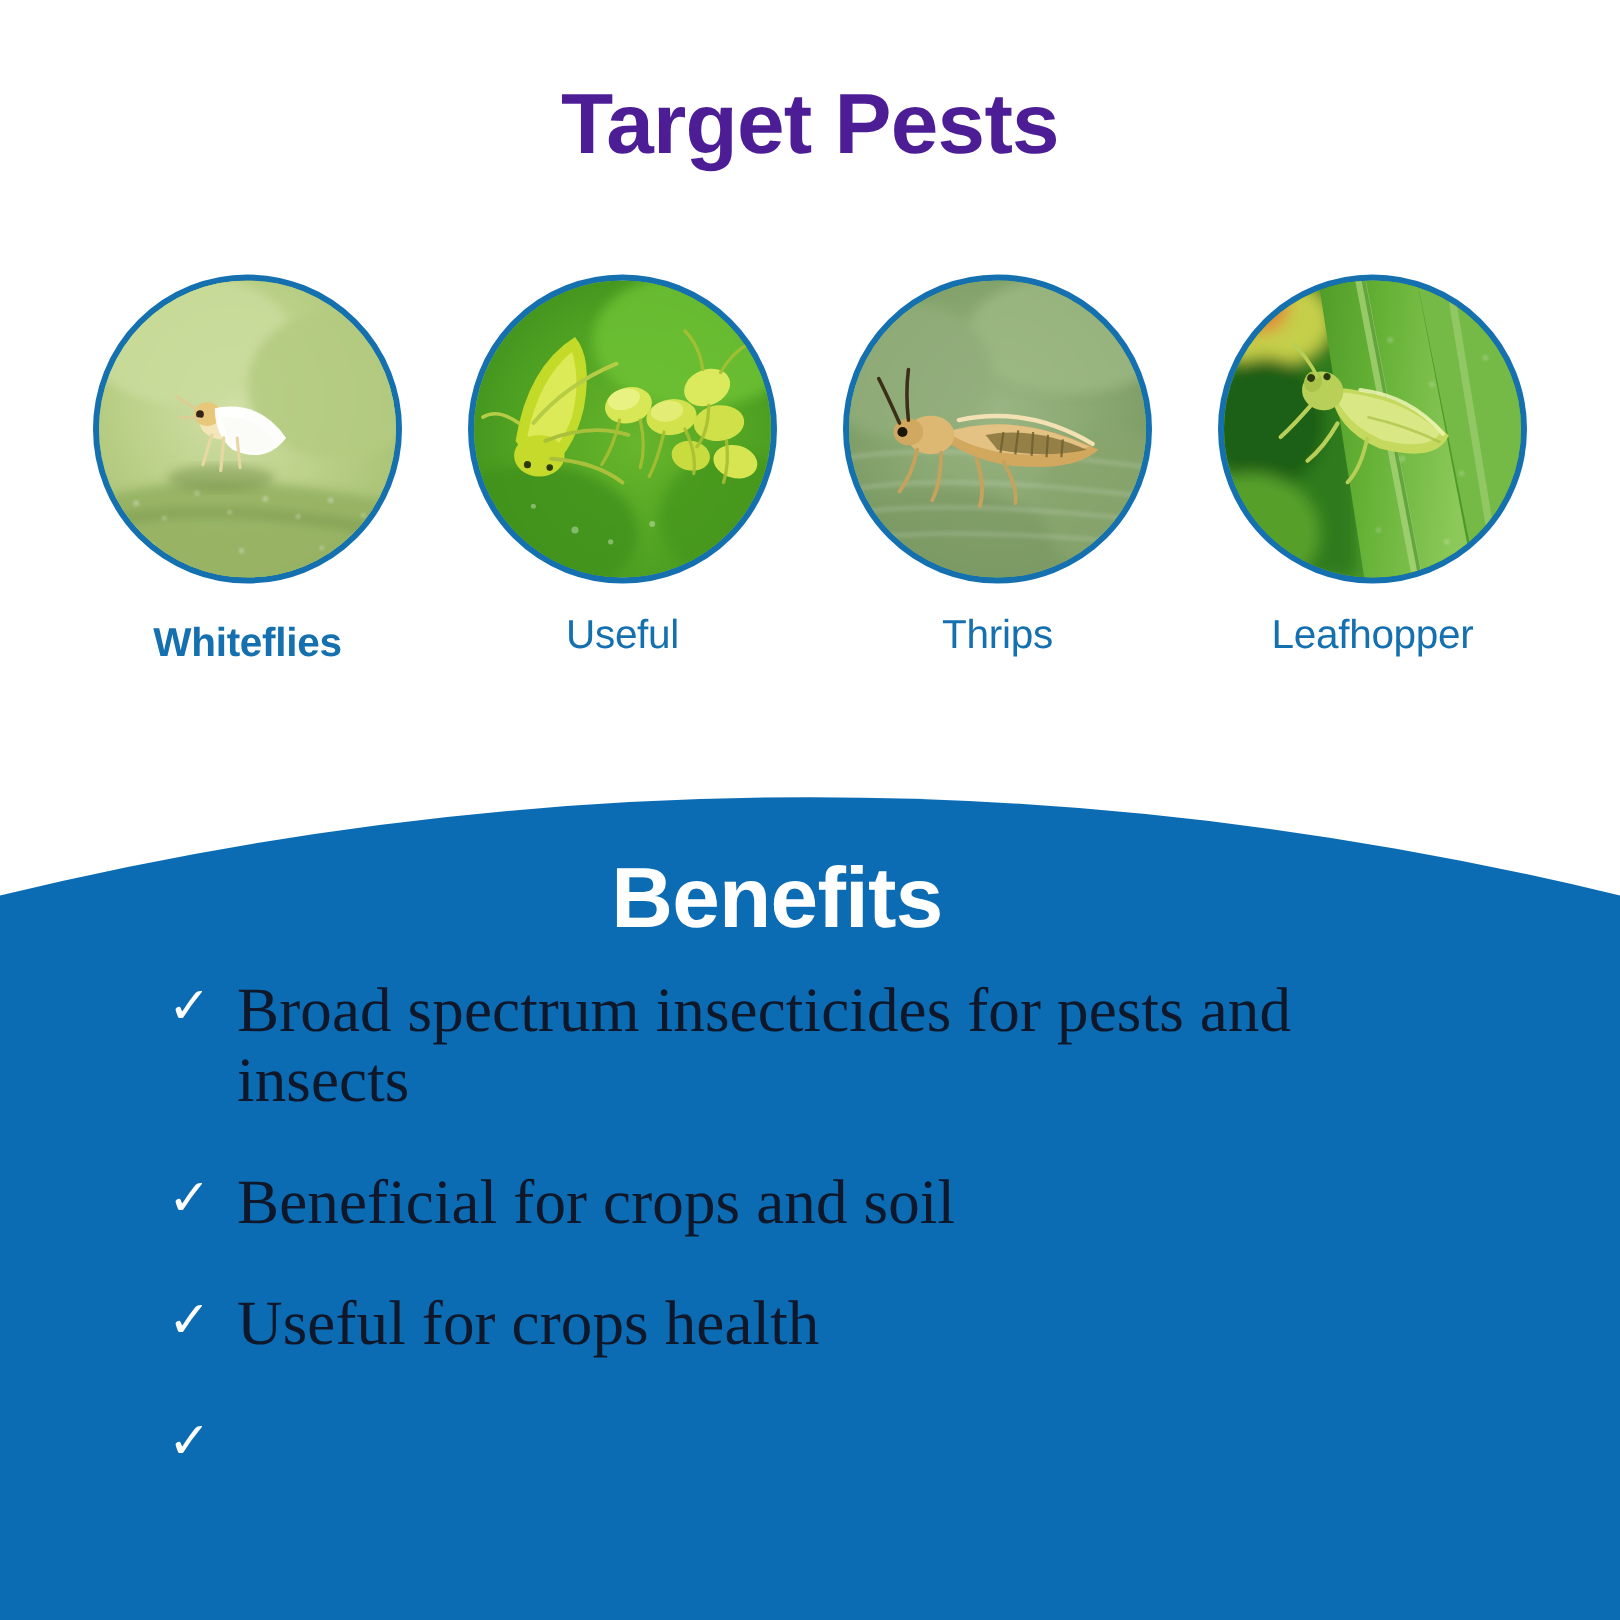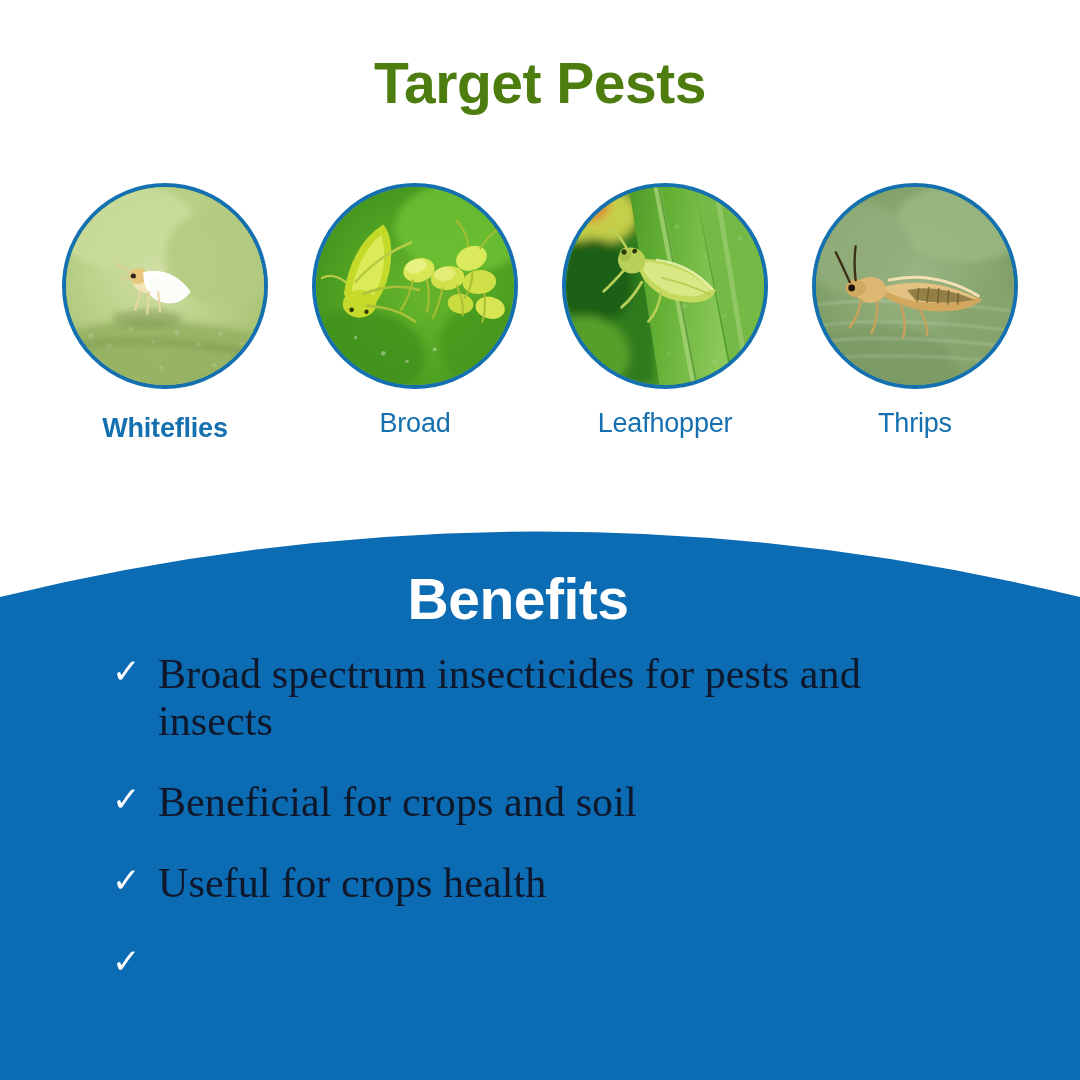--- a/index.html
+++ b/index.html
@@ -24,21 +24,21 @@
   
   .page-title {
     position: absolute;
     top: 52px;
     left: 0;
     width: 1080px;
     text-align: center;
     font-size: 57px;
     font-weight: bold;
     letter-spacing: -0.5px;
-    color: #4d7c0f;
+    color: #4c1d95;
     line-height: 1.1;
   }
 
   
   .pest-row {
     position: absolute;
     top: 183px;
     left: 0;
     width: 1080px;
     height: 270px;
@@ -257,21 +257,83 @@
           </g>
 
           <g opacity="0.35">
             <circle cx="68" cy="168" r="2.4" fill="#ffffff"></circle>
             <circle cx="92" cy="176" r="1.8" fill="#ffffff"></circle>
             <circle cx="120" cy="164" r="2" fill="#ffffff"></circle>
             <circle cx="40" cy="152" r="1.7" fill="#ffffff"></circle>
           </g>
         </svg>
       </div>
-      <div class="pest-label">Broad</div>
+      <div class="pest-label">Useful</div>
+    </div>
+
+    <div class="pest-card">
+      <div class="pest-photo">
+        <svg viewBox="0 0 200 200" preserveAspectRatio="xMidYMid slice" aria-hidden="true">
+          <defs>
+            <radialGradient id="thbg" cx="50%" cy="45%" r="80%">
+              <stop offset="0%" stop-color="#9ab583"></stop>
+              <stop offset="50%" stop-color="#86a56e"></stop>
+              <stop offset="100%" stop-color="#6d8c58"></stop>
+            </radialGradient>
+            <filter id="thblur">
+                <feGaussianBlur stdDeviation="4"></feGaussianBlur>
+              </filter>
+            <filter id="thsoft">
+                <feGaussianBlur stdDeviation="1.3"></feGaussianBlur>
+              </filter>
+          </defs>
+          <rect width="200" height="200" fill="url(#thbg)"></rect>
+          <g filter="url(#thblur)" opacity="0.75">
+            <ellipse cx="150" cy="36" rx="70" ry="40" fill="#9fba85"></ellipse>
+            <ellipse cx="36" cy="60" rx="60" ry="46" fill="#93ae7b"></ellipse>
+            <ellipse cx="60" cy="180" rx="80" ry="40" fill="#7d9a65"></ellipse>
+            <ellipse cx="180" cy="150" rx="50" ry="50" fill="#87a46d"></ellipse>
+          </g>
+
+          <g opacity="0.22" filter="url(#thsoft)" stroke="#ffffff" stroke-width="2.2" fill="none">
+            <path d="M-5,142 Q60,128 205,146"></path>
+            <path d="M-5,158 Q60,146 205,162"></path>
+            <path d="M-5,176 Q60,164 205,178"></path>
+            <path d="M-5,120 Q60,108 205,126"></path>
+          </g>
+
+          <g>
+
+            <path d="M60,104 Q110,86 168,114 Q150,130 104,124 Q76,118 60,104 Z" fill="#d2a85f"></path>
+            <path d="M66,102 Q112,88 162,112 Q140,120 104,116 Q80,112 66,102 Z" fill="#e4c283"></path>
+            <path d="M92,104 Q124,98 160,114 Q132,120 100,114 Z" fill="#7a6a33" opacity="0.75"></path>
+            <g stroke="#6d5c2b" stroke-width="1.5" opacity="0.8">
+              <path d="M104,102 L102,116"></path>
+              <path d="M114,101 L112,117"></path>
+              <path d="M124,102 L123,118"></path>
+              <path d="M134,104 L133,119"></path>
+              <path d="M144,107 L143,119"></path>
+            </g>
+            <path d="M74,94 Q120,84 164,110" stroke="#f3e1b4" stroke-width="3" fill="none" stroke-linecap="round"></path>
+
+            <ellipse cx="55" cy="104" rx="16" ry="13" fill="#dcb872"></ellipse>
+            <ellipse cx="40" cy="102" rx="10" ry="9" fill="#d0a85f"></ellipse>
+            <circle cx="36" cy="102" r="3.4" fill="#1d1409"></circle>
+
+            <path d="M34,96 Q26,78 20,66" stroke="#3b2f18" stroke-width="2.4" fill="none" stroke-linecap="round"></path>
+            <path d="M40,94 Q38,76 40,60" stroke="#3b2f18" stroke-width="2.4" fill="none" stroke-linecap="round"></path>
+
+            <path d="M46,114 Q42,132 34,142" stroke="#c7a25c" stroke-width="2.6" fill="none" stroke-linecap="round"></path>
+            <path d="M62,116 Q62,136 56,148" stroke="#c7a25c" stroke-width="2.6" fill="none" stroke-linecap="round"></path>
+            <path d="M86,120 Q92,140 88,152" stroke="#c7a25c" stroke-width="2.6" fill="none" stroke-linecap="round"></path>
+            <path d="M104,122 Q114,140 112,150" stroke="#c7a25c" stroke-width="2.4" fill="none" stroke-linecap="round"></path>
+          </g>
+        </svg>
+      </div>
+      <div class="pest-label">Thrips</div>
     </div>
 
     <div class="pest-card">
       <div class="pest-photo">
         <svg viewBox="0 0 200 200" preserveAspectRatio="xMidYMid slice" aria-hidden="true">
           <defs>
             <linearGradient id="lhleaf" x1="0" y1="0" x2="1" y2="0.2">
               <stop offset="0%" stop-color="#4f9b2a"></stop>
               <stop offset="40%" stop-color="#63b034"></stop>
               <stop offset="100%" stop-color="#8cc95a"></stop>
@@ -324,82 +386,20 @@
             <path d="M58,98 Q50,116 44,126" stroke="#b7ce57" stroke-width="2.8" fill="none" stroke-linecap="round"></path>
             <path d="M78,106 Q74,124 66,136" stroke="#b7ce57" stroke-width="2.8" fill="none" stroke-linecap="round"></path>
             <path d="M100,110 Q102,130 96,142" stroke="#b7ce57" stroke-width="2.6" fill="none" stroke-linecap="round"></path>
             <path d="M56,80 Q44,68 34,64" stroke="#b7ce57" stroke-width="2.4" fill="none" stroke-linecap="round"></path>
           </g>
         </svg>
       </div>
       <div class="pest-label">Leafhopper</div>
     </div>
 
-    <div class="pest-card">
-      <div class="pest-photo">
-        <svg viewBox="0 0 200 200" preserveAspectRatio="xMidYMid slice" aria-hidden="true">
-          <defs>
-            <radialGradient id="thbg" cx="50%" cy="45%" r="80%">
-              <stop offset="0%" stop-color="#9ab583"></stop>
-              <stop offset="50%" stop-color="#86a56e"></stop>
-              <stop offset="100%" stop-color="#6d8c58"></stop>
-            </radialGradient>
-            <filter id="thblur">
-                <feGaussianBlur stdDeviation="4"></feGaussianBlur>
-              </filter>
-            <filter id="thsoft">
-                <feGaussianBlur stdDeviation="1.3"></feGaussianBlur>
-              </filter>
-          </defs>
-          <rect width="200" height="200" fill="url(#thbg)"></rect>
-          <g filter="url(#thblur)" opacity="0.75">
-            <ellipse cx="150" cy="36" rx="70" ry="40" fill="#9fba85"></ellipse>
-            <ellipse cx="36" cy="60" rx="60" ry="46" fill="#93ae7b"></ellipse>
-            <ellipse cx="60" cy="180" rx="80" ry="40" fill="#7d9a65"></ellipse>
-            <ellipse cx="180" cy="150" rx="50" ry="50" fill="#87a46d"></ellipse>
-          </g>
-
-          <g opacity="0.22" filter="url(#thsoft)" stroke="#ffffff" stroke-width="2.2" fill="none">
-            <path d="M-5,142 Q60,128 205,146"></path>
-            <path d="M-5,158 Q60,146 205,162"></path>
-            <path d="M-5,176 Q60,164 205,178"></path>
-            <path d="M-5,120 Q60,108 205,126"></path>
-          </g>
-
-          <g>
-
-            <path d="M60,104 Q110,86 168,114 Q150,130 104,124 Q76,118 60,104 Z" fill="#d2a85f"></path>
-            <path d="M66,102 Q112,88 162,112 Q140,120 104,116 Q80,112 66,102 Z" fill="#e4c283"></path>
-            <path d="M92,104 Q124,98 160,114 Q132,120 100,114 Z" fill="#7a6a33" opacity="0.75"></path>
-            <g stroke="#6d5c2b" stroke-width="1.5" opacity="0.8">
-              <path d="M104,102 L102,116"></path>
-              <path d="M114,101 L112,117"></path>
-              <path d="M124,102 L123,118"></path>
-              <path d="M134,104 L133,119"></path>
-              <path d="M144,107 L143,119"></path>
-            </g>
-            <path d="M74,94 Q120,84 164,110" stroke="#f3e1b4" stroke-width="3" fill="none" stroke-linecap="round"></path>
-
-            <ellipse cx="55" cy="104" rx="16" ry="13" fill="#dcb872"></ellipse>
-            <ellipse cx="40" cy="102" rx="10" ry="9" fill="#d0a85f"></ellipse>
-            <circle cx="36" cy="102" r="3.4" fill="#1d1409"></circle>
-
-            <path d="M34,96 Q26,78 20,66" stroke="#3b2f18" stroke-width="2.4" fill="none" stroke-linecap="round"></path>
-            <path d="M40,94 Q38,76 40,60" stroke="#3b2f18" stroke-width="2.4" fill="none" stroke-linecap="round"></path>
-
-            <path d="M46,114 Q42,132 34,142" stroke="#c7a25c" stroke-width="2.6" fill="none" stroke-linecap="round"></path>
-            <path d="M62,116 Q62,136 56,148" stroke="#c7a25c" stroke-width="2.6" fill="none" stroke-linecap="round"></path>
-            <path d="M86,120 Q92,140 88,152" stroke="#c7a25c" stroke-width="2.6" fill="none" stroke-linecap="round"></path>
-            <path d="M104,122 Q114,140 112,150" stroke="#c7a25c" stroke-width="2.4" fill="none" stroke-linecap="round"></path>
-          </g>
-        </svg>
-      </div>
-      <div class="pest-label">Thrips</div>
-    </div>
-
   </div>
 
   <div class="blue-panel">
     <svg width="1080" height="1080" viewBox="0 0 1080 1080" aria-hidden="true">
       <path d="M0,597 Q540,466 1080,597 L1080,1080 L0,1080 Z" fill="#0c6cb3"></path>
     </svg>
   </div>
 
   <div class="benefits-title">Benefits</div>
 

